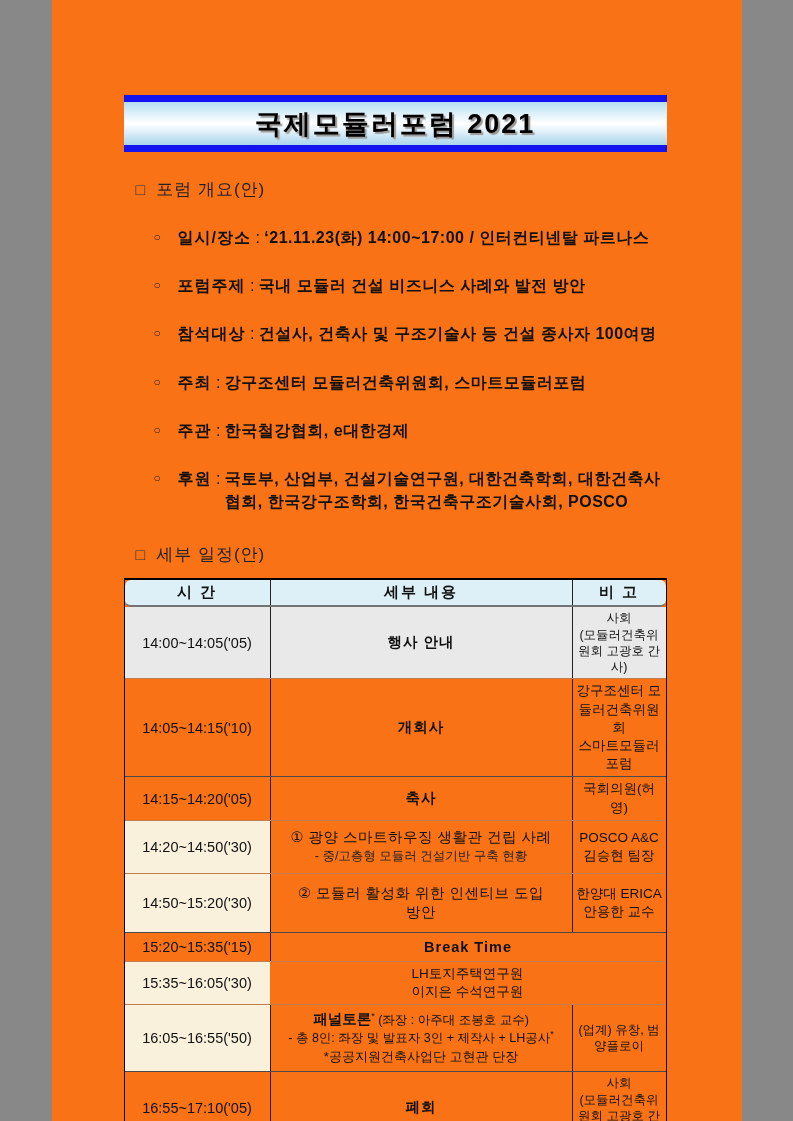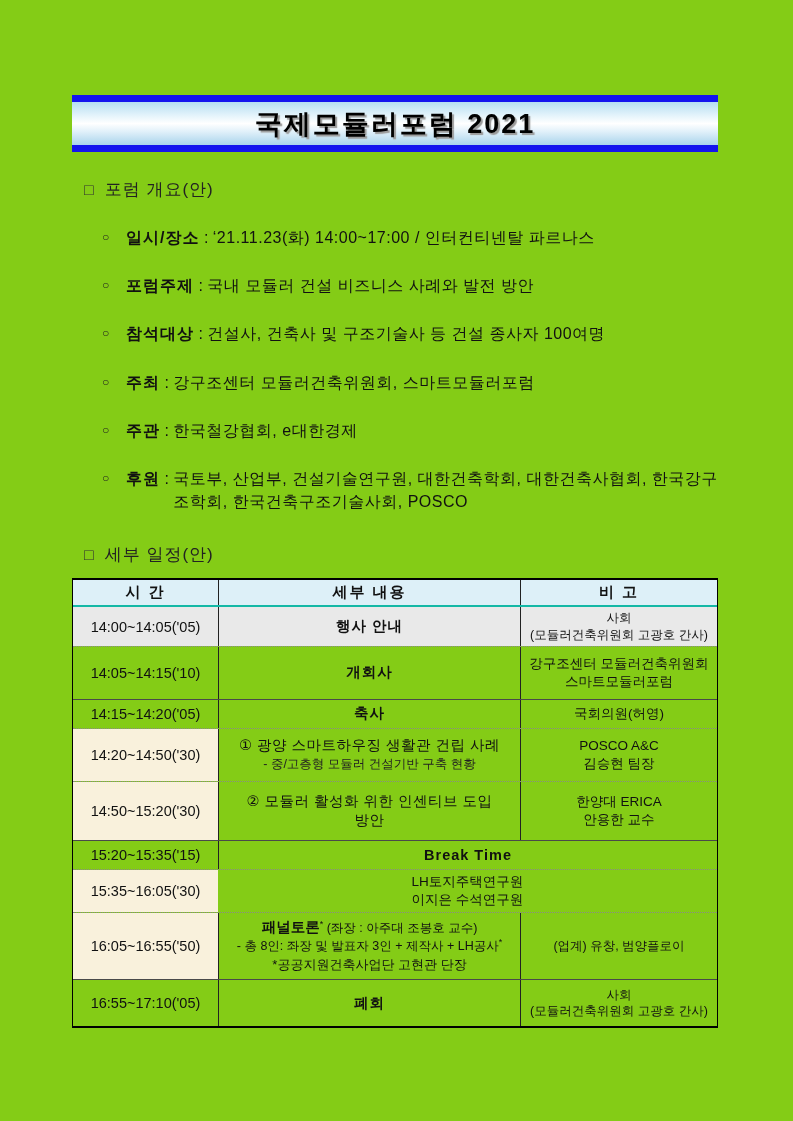--- a/index.html
+++ b/index.html
@@ -1,18 +1,18 @@
 <!DOCTYPE html>
 <html><head>
 <meta charset="utf-8">
 <style>
   * { margin:0; padding:0; box-sizing:border-box; }
   body { background:#888; }
   .page {
-    width:793px; height:1121px; background:#84cc16; margin:0 auto;
+    width:690px; height:1121px; background:#f97316; margin:0 auto;
     font-family:"Liberation Sans","DejaVu Sans",sans-serif; color:#111;
     position:relative; overflow:hidden;
   }
   .content { padding:95px 75px 0 72px; }
 
   
   .banner {
     height:57px;
     border-top:7px solid #1414ee;
     border-bottom:7px solid #1414ee;
@@ -30,33 +30,33 @@
     display:flex; align-items:center; gap:10px; padding-left:12px;
     letter-spacing:1px;
   }
   .section-title .marker { font-size:16px; color:#333; }
 
   
   .item { margin-top:25px; padding-left:30px; display:flex; font-size:16px; line-height:1.45; }
   .item .bullet { width:24px; flex:0 0 24px; font-size:12px; padding-top:3px; color:#222; }
   .item .lbl { font-weight:700; white-space:nowrap; letter-spacing:1px; }
   .item .sep { white-space:pre; }
-  .item .txt { letter-spacing:0.5px; }
+  .item .txt { letter-spacing:0.5px;font-weight:bold; }
 
   
   .sched { margin-top:12px; border-top:2px solid #000; border-bottom:2px solid #000;
            border-left:1px solid #000; border-right:1px solid #000; }
   .trow { display:flex; }
   .cell { display:flex; flex-direction:column; justify-content:center; align-items:center;
           text-align:center; padding:3px 2px; }
   .c1 { width:145px; flex:0 0 145px; }
   .c2 { width:303px; flex:0 0 303px; border-left:1px solid #222; border-right:1px solid #222; }
   .c3 { flex:1 1 auto; }
   .cspan { flex:1 1 auto; }
-  .thead { background:#ddf0f8; border-bottom:2px solid #14b8a6; }
+  .thead { background:#ddf0f8; border-bottom:2px solid #737373;border-radius:6px; }
   .thead .cell { font-weight:700; font-size:15px; min-height:24px; letter-spacing:2px; }
   .sep-dot  { border-top:1px dotted #8a8a8a; }
   .sep-solid{ border-top:1px solid #4a4a4a; }
   .bg-gray  { background:#e9e9e9; }
   .bg-cream { background:#f9f1dc;align-items:center; }
   .t-time { font-size:14.5px; }
   .t-bold { font-size:14.5px; font-weight:700; letter-spacing:1px; }
   .t-item { font-size:14.5px; letter-spacing:0.5px; }
   .t-sub  { font-size:12.5px; color:#222; margin-top:1px; }
   .t-note { font-size:12.5px; line-height:1.3; }

